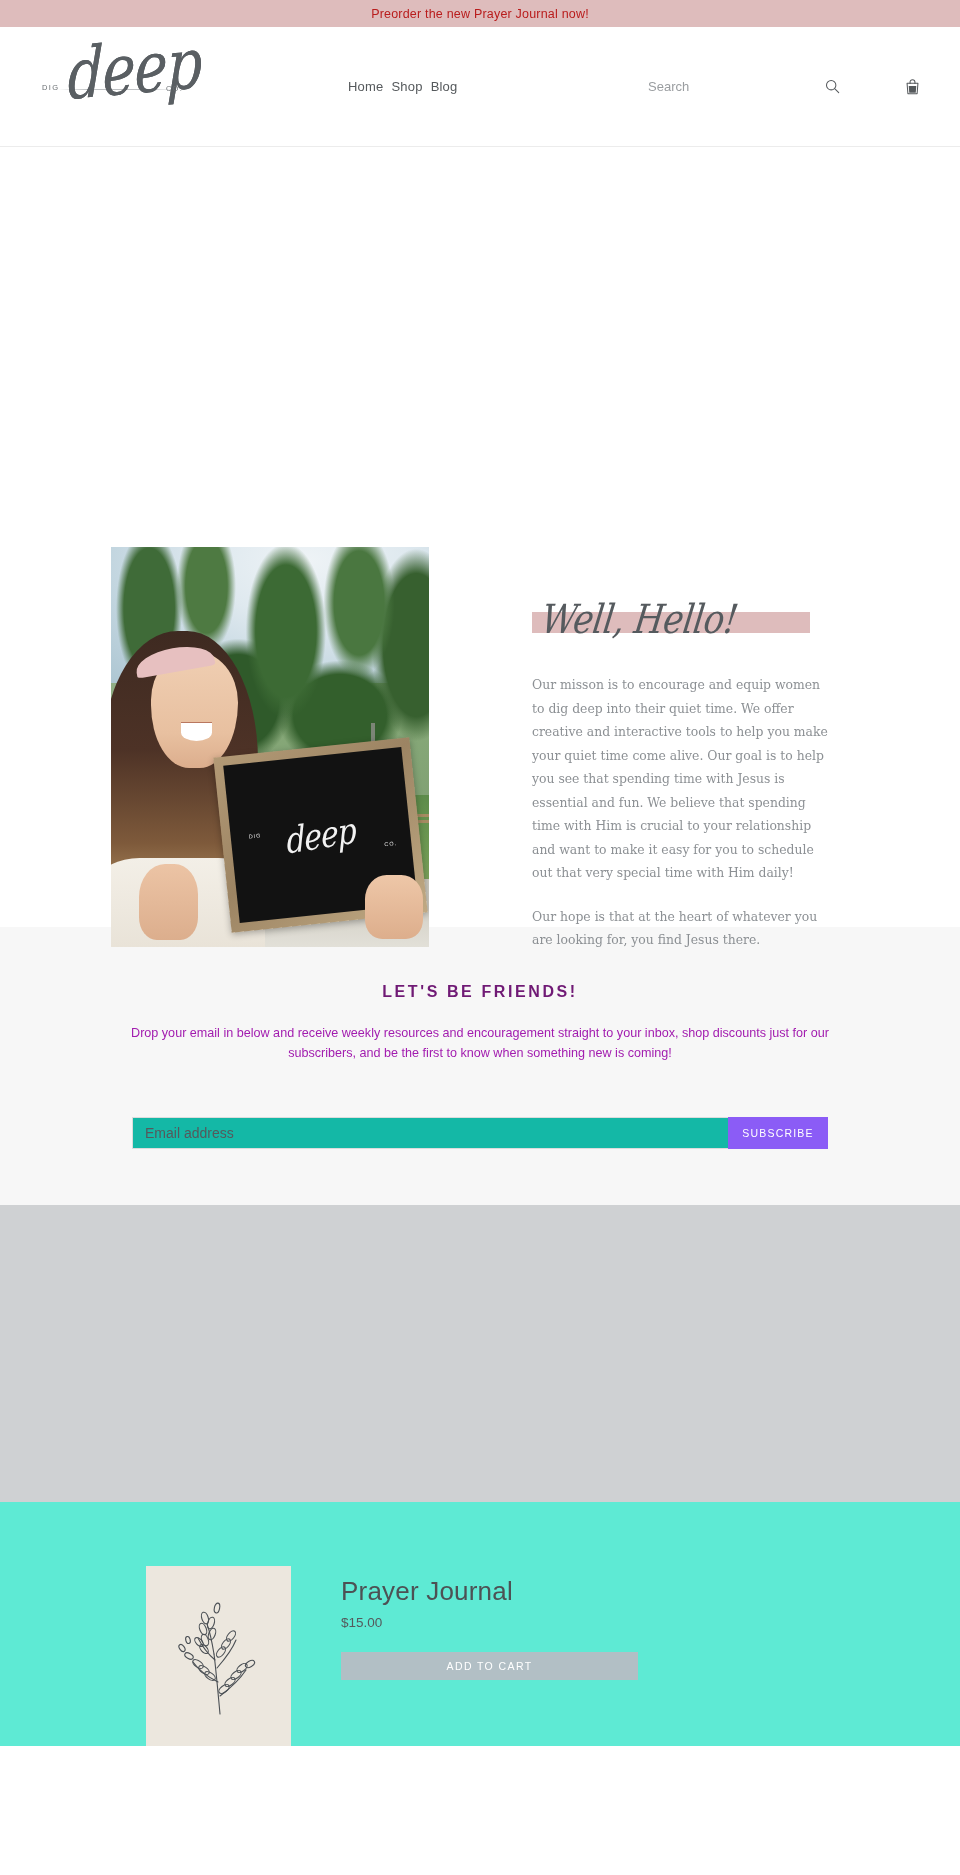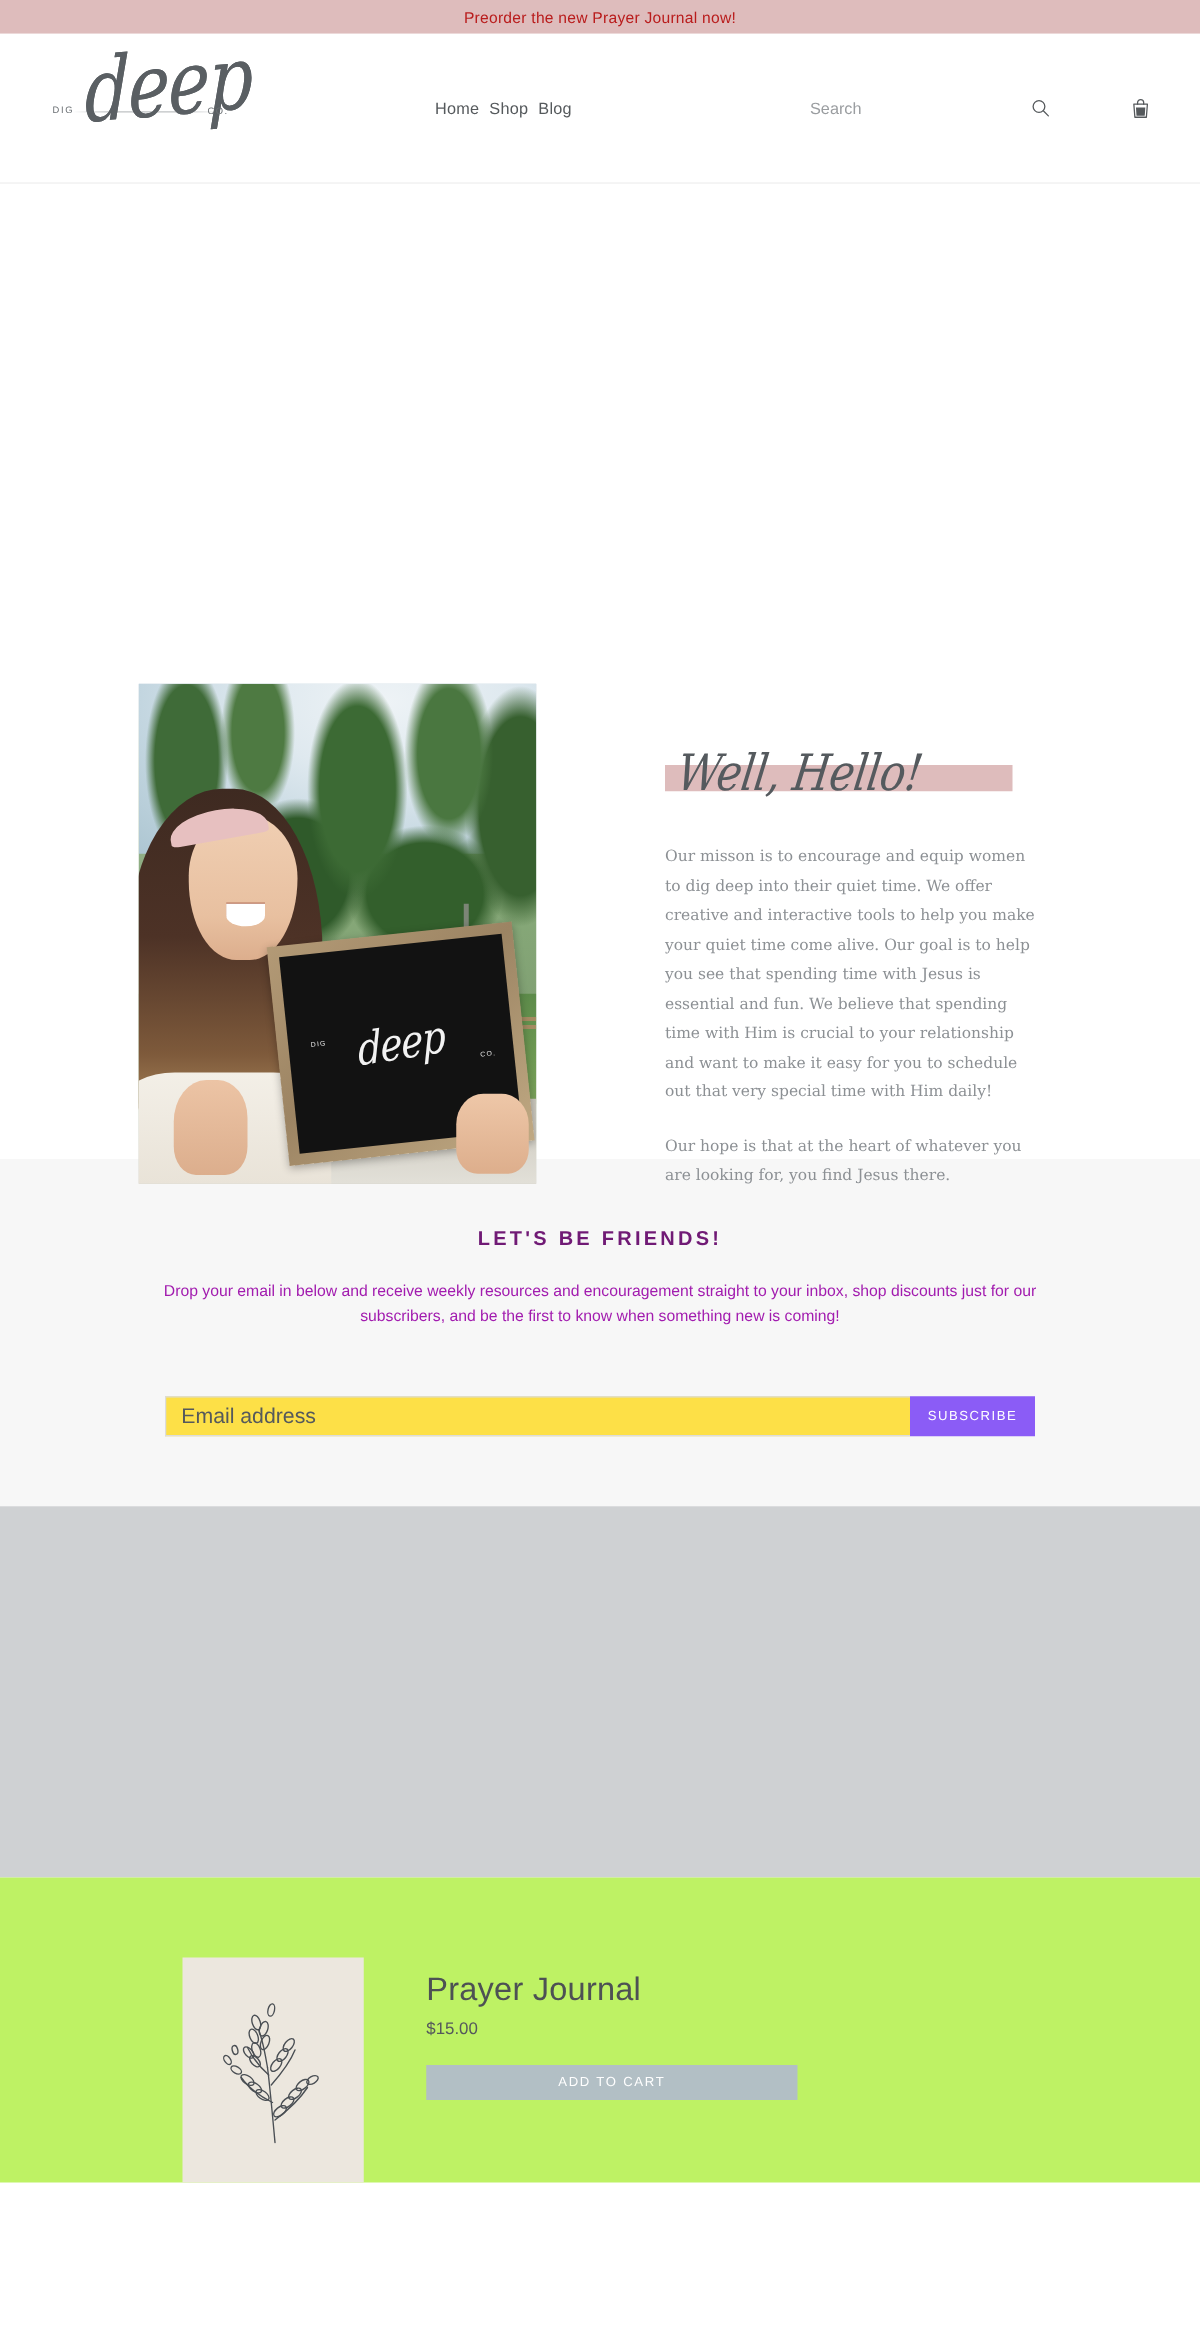--- a/index.html
+++ b/index.html
@@ -320,23 +320,23 @@
   .nl-form {
     display: flex;
     width: 696px;
     margin: 0 auto;
     height: 32px;
   }
   .nl-input {
     flex: 1;
     border: 1px solid #dcdcdc;
     border-right: none;
-    background: #fde047;
+    background: #14b8a6;
     padding: 0 12px;
-    font-size: 17px;
+    font-size: 14px;
     color: #4d5154;
     font-family: "Liberation Sans", sans-serif;
     outline: none;
   }
   .nl-input::placeholder { color: #55595c; }
   .nl-submit {
     width: 100px;
     background: #8b5cf6;
     border: none;
     color: #ffffff;
@@ -348,21 +348,21 @@
 
   
   .media-block {
     height: 297px;
     background: #cfd1d3;
   }
 
   
   .product-section {
     padding: 64px 0 0;
-    background: #bef264;
+    background: #5eead4;
     display: flex;
   }
   .product-img {
     width: 145px;
     height: 180px;
     margin-left: 146px;
     background: #ece7de;
     position: relative;
     overflow: hidden;
     flex: 0 0 auto;

